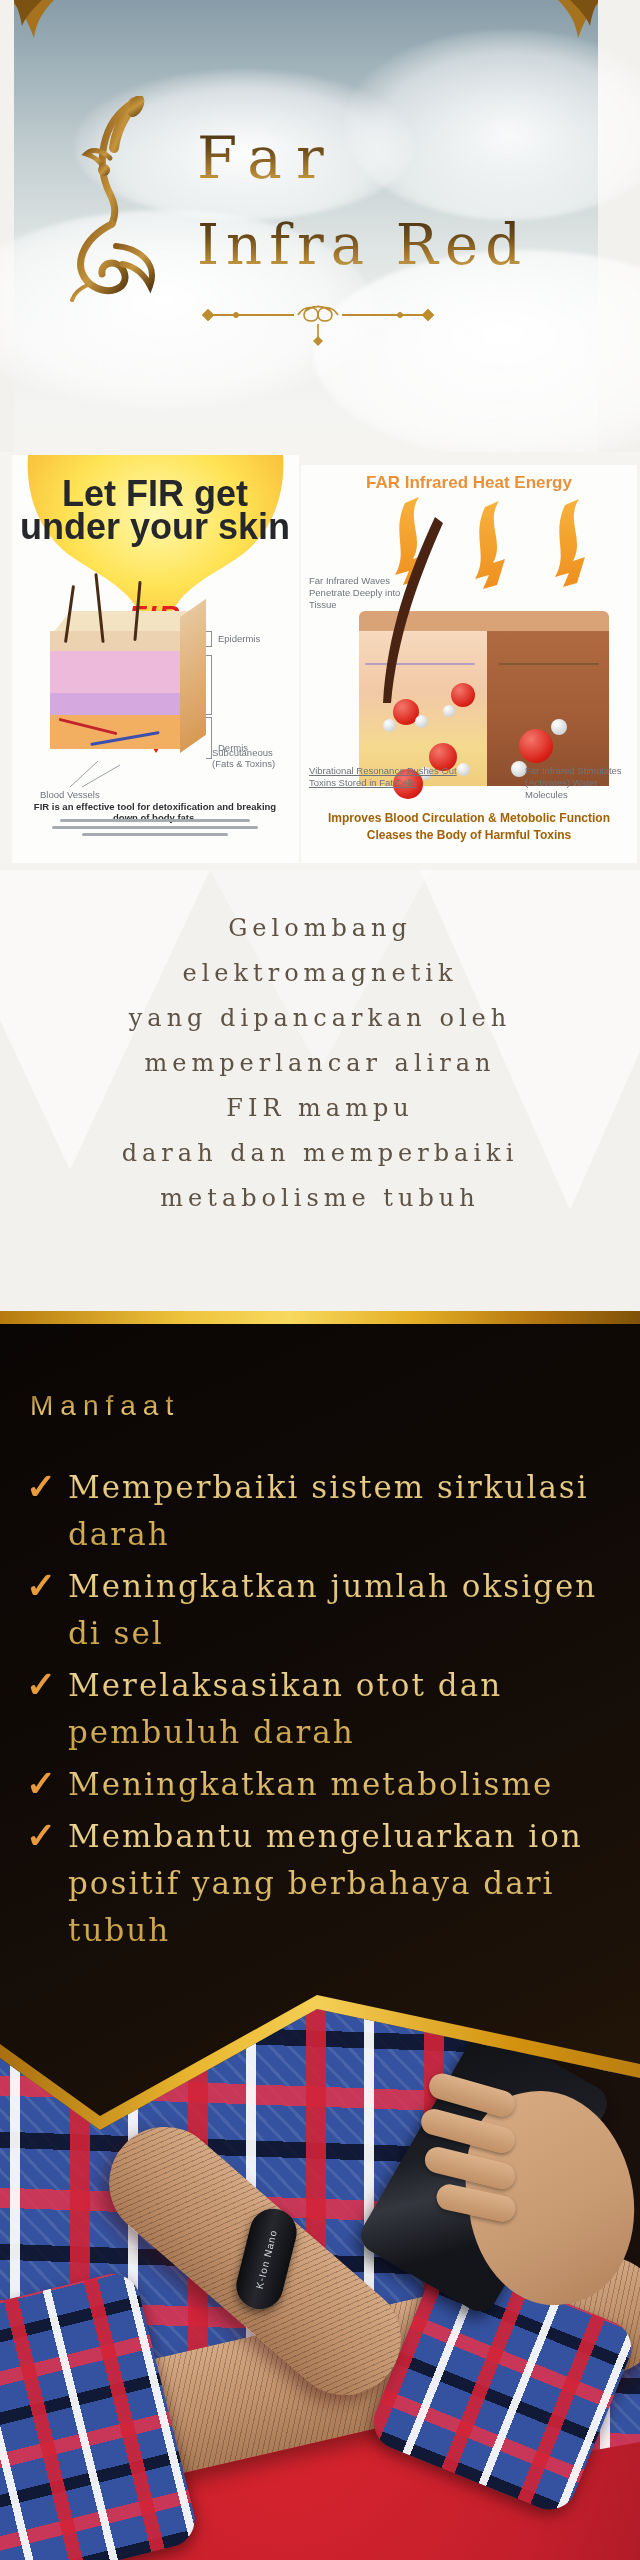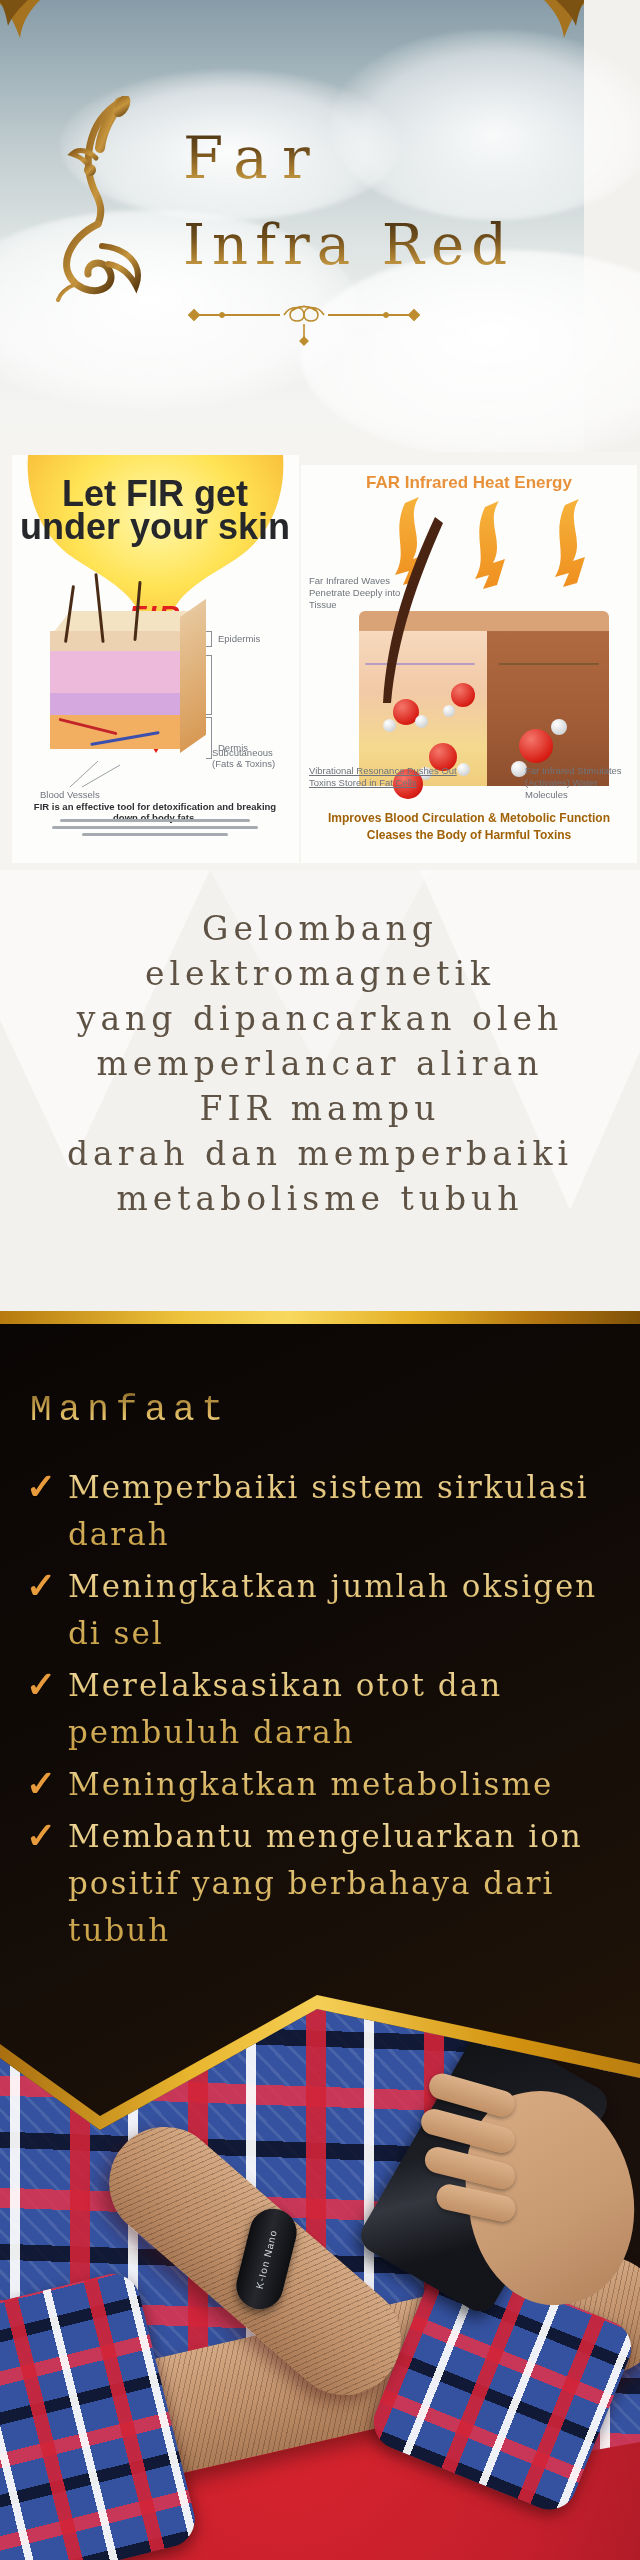--- a/index.html
+++ b/index.html
@@ -1,21 +1,21 @@
 <!DOCTYPE html>
 <html><head>
 <meta charset="utf-8">
 <style>
   html,body{margin:0;padding:0;background:#1a1a1a;}
   .page{position:relative;width:640px;height:2560px;margin:0 auto;overflow:hidden;
         font-family:"Liberation Sans",sans-serif;background:#f2f1ee;}
   .abs{position:absolute;}
 
   
-  .sky{left:0;top:0;width:584px;height:452px;
+  .sky{left:14px;top:0;width:584px;height:452px;
     background:linear-gradient(180deg,#879ca8 0%,#9fb1b9 14%,#c3ced1 34%,#dfe5e4 55%,#eef0ee 74%,#f4f4f2 92%,#f5f4f1 100%);}
   .cloud{border-radius:50%;filter:blur(2px);}
   .c1{left:60px;top:70px;width:340px;height:150px;background:radial-gradient(ellipse at 50% 55%,rgba(255,255,255,.95) 0%,rgba(255,255,255,.55) 55%,rgba(255,255,255,0) 75%);}
   .c2{left:330px;top:30px;width:330px;height:190px;background:radial-gradient(ellipse at 50% 55%,rgba(255,255,255,.9) 0%,rgba(255,255,255,.5) 55%,rgba(255,255,255,0) 75%);}
   .c3{left:-60px;top:210px;width:420px;height:200px;background:radial-gradient(ellipse at 50% 45%,rgba(255,255,255,.98) 0%,rgba(255,255,255,.6) 55%,rgba(255,255,255,0) 78%);}
   .c4{left:300px;top:250px;width:420px;height:210px;background:radial-gradient(ellipse at 45% 40%,rgba(255,255,255,.98) 0%,rgba(255,255,255,.6) 58%,rgba(255,255,255,0) 80%);}
 
   .title{font-family:"DejaVu Serif",serif;font-weight:400;
     background:linear-gradient(180deg,#3f2c10 0%,#6e4d1c 38%,#a97d2f 68%,#caa04b 88%,#d9b362 100%);
     -webkit-background-clip:text;background-clip:text;color:transparent;}
@@ -59,30 +59,30 @@
   .lbl-stim{left:224px;top:300px;width:110px;font-size:9.5px;color:#6f747b;line-height:12px;}
   .cap-r{left:8px;top:345px;width:320px;text-align:center;font-weight:700;font-size:12px;line-height:17px;color:#a16207;}
 
   
   .quote-section{left:0;top:870px;width:640px;height:441px;background:#f2f1ee;overflow:hidden;}
   .wm{position:absolute;background:rgba(255,255,255,.6);}
   .wm1{left:-70px;top:0px;width:280px;height:300px;clip-path:polygon(0 0,100% 0,50% 100%);}
   .wm2{left:420px;top:0px;width:300px;height:340px;clip-path:polygon(0 0,100% 0,50% 100%);}
   .wm3{left:210px;top:0px;width:220px;height:200px;clip-path:polygon(0 0,100% 0,50% 100%);background:rgba(255,255,255,.4);}
   .quote{left:0;top:36px;width:640px;text-align:center;
-    font-family:"DejaVu Serif",serif;font-size:33px;line-height:45px;letter-spacing:5px;color:#5e5244;}
+    font-family:"DejaVu Serif",serif;font-size:24px;line-height:45px;letter-spacing:5px;color:#5e5244;}
 
   
   .gold-bar{left:0;top:1311px;width:640px;height:13px;
     background:linear-gradient(90deg,#b67a0e 0%,#edc23a 28%,#f8d95e 45%,#e3ae24 65%,#b07310 85%,#7e5208 100%);}
 
   
   .dark-section{left:0;top:1324px;width:640px;height:1236px;
     background:linear-gradient(155deg,#0a0605 0%,#100a06 30%,#1a1008 55%,#271708 78%,#33200d 100%);}
-  .manfaat{left:30px;top:66px;font-family:Liberation Mono, monospace;font-size:36px;letter-spacing:7px;
+  .manfaat{left:30px;top:66px;font-family:Liberation Sans, sans-serif;font-size:28px;letter-spacing:7px;
     background:linear-gradient(180deg,#8a6826 0%,#d9b45c 55%,#f2d88e 100%);
     -webkit-background-clip:text;background-clip:text;color:transparent;}
   .benefits{left:26px;top:140px;width:588px;}
   .b-item{display:flex;align-items:flex-start;margin-bottom:5px;}
   .b-check{width:42px;flex:0 0 42px;font-weight:700;font-size:36px;line-height:46px;color:#e79b3c;
     text-shadow:0 1px 1px rgba(0,0,0,.6);}
   .b-text{flex:1;font-family:"DejaVu Serif",serif;font-size:31px;line-height:47px;letter-spacing:2px;
     background:linear-gradient(180deg,#f0d89c 0%,#d9b765 55%,#c49b3f 100%);
     -webkit-background-clip:text;background-clip:text;color:transparent;}
 

